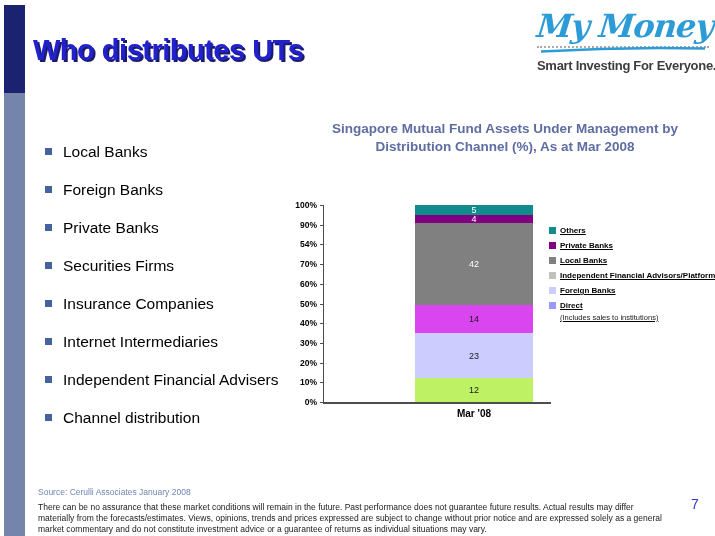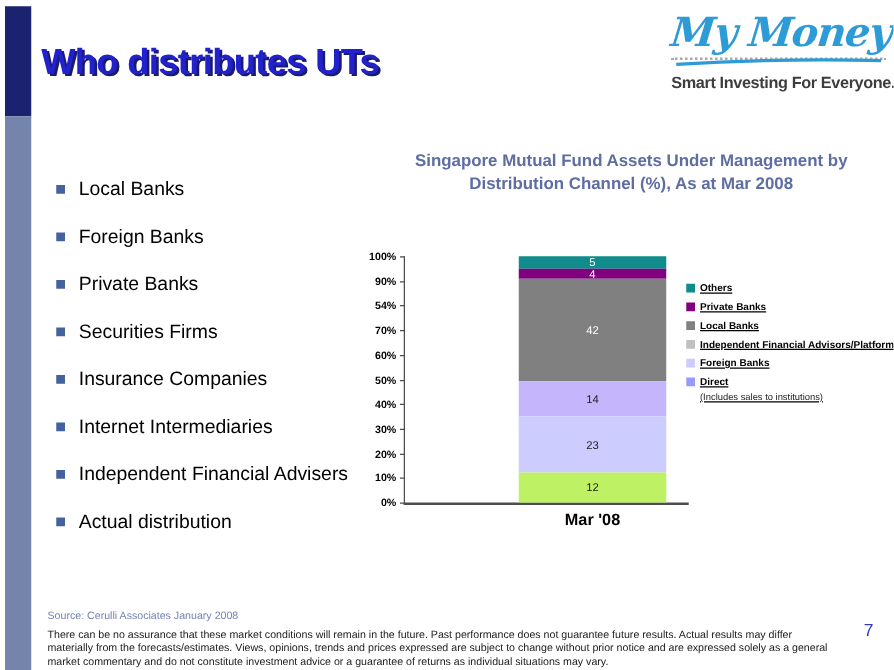--- a/index.html
+++ b/index.html
@@ -36,21 +36,21 @@
   .plot{position:absolute;left:28px;top:85px;width:227px;height:197px;
         border-left:1px solid #4d4d4d;border-bottom:2px solid #4d4d4d;}
   .ytick-label{position:absolute;right:calc(100% + 7px);font-size:8.5px;font-weight:bold;
                color:#000;white-space:nowrap;}
   .ytick-mark{position:absolute;right:100%;width:4px;height:1px;background:#4d4d4d;}
   .stacked-bar{position:absolute;left:91px;bottom:0;width:118px;height:100%;
                display:flex;flex-direction:column;}
   .segment{display:flex;align-items:center;justify-content:center;
            font-size:9px;overflow:visible;}
   .xlabel{position:absolute;top:calc(100% + 6px);left:91px;width:118px;text-align:center;
-          font-size:13px;font-weight:bold;color:#000;}
+          font-size:10px;font-weight:bold;color:#000;}
   .legend{position:absolute;left:254px;top:103px;width:166px;text-decoration:underline;}
   .legend-item{display:flex;align-items:center;height:15px;font-size:8px;font-weight:bold;
                color:#000;white-space:nowrap;}
   .legend-swatch{flex:0 0 7px;width:7px;height:7px;margin-right:4px;}
   .legend-note{margin:0 0 2px 11px;font-size:7.5px;font-weight:normal;color:#222;}
 
   
   .source{position:absolute;left:38px;top:487px;font-size:8.5px;color:#7483b3;}
   .disclaimer{position:absolute;left:38px;top:502px;width:632px;font-size:8.5px;
               color:#1a1a1a;line-height:1.3;}
@@ -76,37 +76,37 @@
   </div>
 
   <ul class="bullets">
     <li class="bullet-item"><span class="bullet-sq"></span><span>Local Banks</span></li>
     <li class="bullet-item"><span class="bullet-sq"></span><span>Foreign Banks</span></li>
     <li class="bullet-item"><span class="bullet-sq"></span><span>Private Banks</span></li>
     <li class="bullet-item"><span class="bullet-sq"></span><span>Securities Firms</span></li>
     <li class="bullet-item"><span class="bullet-sq"></span><span>Insurance Companies</span></li>
     <li class="bullet-item"><span class="bullet-sq"></span><span>Internet Intermediaries</span></li>
     <li class="bullet-item"><span class="bullet-sq"></span><span>Independent Financial Advisers</span></li>
-    <li class="bullet-item"><span class="bullet-sq"></span><span>Actual distribution</span></li>
+    <li class="bullet-item"><span class="bullet-sq"></span><span>Channel distribution</span></li>
   </ul>
 
   <div class="chart">
     <div class="chart-title">Singapore Mutual Fund Assets Under Management by Distribution Channel (%), As at Mar 2008</div>
     <div class="plot" id="plot">
       <div class="stacked-bar" id="bar">
           <div class="segment" style="height: 5%; background: rgb(16, 140, 140); color: rgb(255, 255, 255);">
             <span>5</span>
           </div>
           <div class="segment" style="height: 4%; background: rgb(128, 0, 128); color: rgb(255, 255, 255);">
             <span>4</span>
           </div>
           <div class="segment" style="height: 42%; background: rgb(128, 128, 128); color: rgb(255, 255, 255);">
             <span>42</span>
           </div>
-          <div class="segment" style="height: 14%; background: #c4b5fd; color: rgb(26, 26, 26);">
+          <div class="segment" style="height: 14%; background: #d946ef; color: rgb(26, 26, 26);">
             <span>14</span>
           </div>
           <div class="segment" style="height: 23%; background: rgb(204, 204, 255); color: rgb(26, 26, 26);">
             <span>23</span>
           </div>
           <div class="segment" style="height: 12%; background: #bef264; color: rgb(26, 26, 26);">
             <span>12</span>
           </div>
         </div>
       <div class="xlabel" id="xlabel">Mar '08</div>

